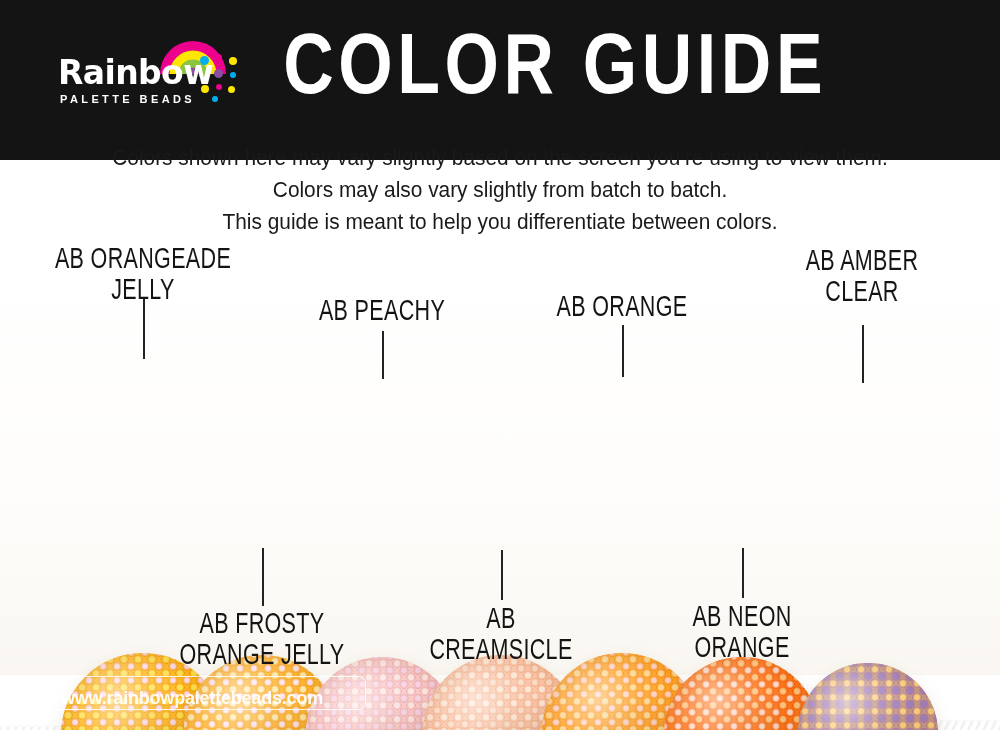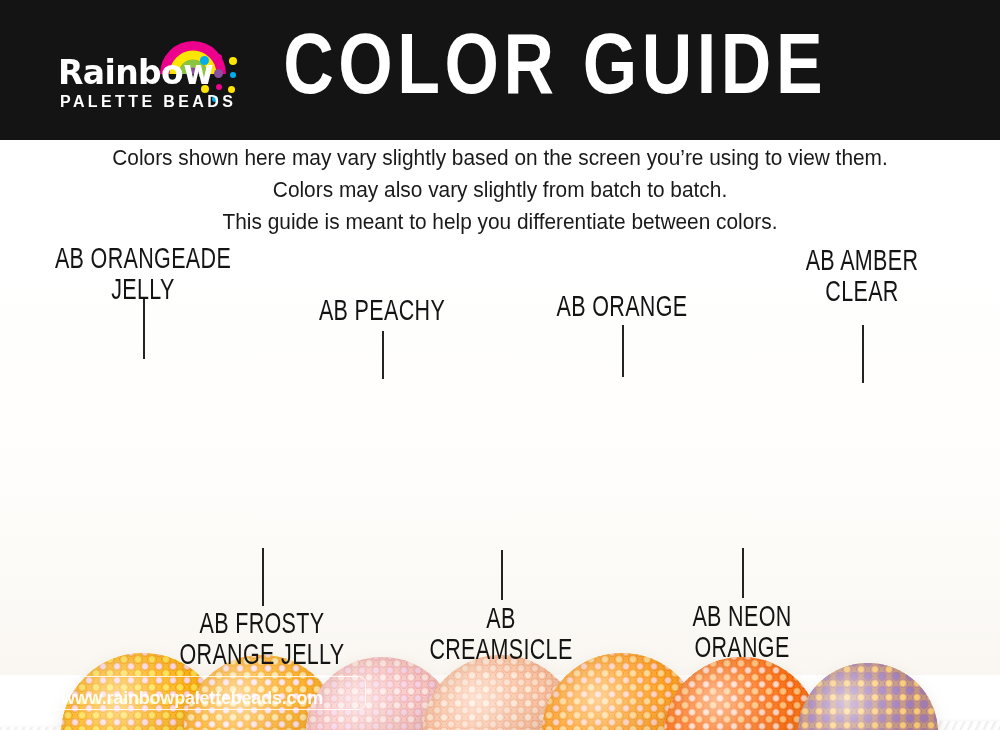--- a/index.html
+++ b/index.html
@@ -12,21 +12,21 @@
   #page {
     position: relative;
     width: 1000px; height: 730px;
     background: #ffffff;
     overflow: hidden;
   }
 
   
   #header {
     position: absolute; left: 0; top: 0;
-    width: 1000px; height: 140px;
+    width: 1000px; height: 160px;
     background: #141414;
     display: flex; align-items: center;
   }
   #logo {
     position: absolute; left: 58px; top: 28px;
     width: 220px; height: 76px;
   }
   #logo-rainbow {
     position: absolute; left: 98px; top: 0px;
     width: 74px; height: 46px;
@@ -38,21 +38,21 @@
     color: #ffffff;
     font-family: "DejaVu Sans", sans-serif;
     font-size: 33px; font-weight: 700;
     letter-spacing: -0.6px;
     line-height: 1;
   }
   #logo-sub {
     position: absolute; left: 2px; top: 66px;
     color: #ffffff;
     font-family: "Liberation Sans", sans-serif;
-    font-size: 16px; font-weight: 700;
+    font-size: 11px; font-weight: 700;
     letter-spacing: 3.4px;
     line-height: 1;
   }
   #title {
     position: absolute; left: 0; top: 14px;
     width: 1000px;
     text-align: center;
     color: #ffffff;
     font-family: "Liberation Sans Narrow", "Liberation Sans", sans-serif;
     font-size: 76px;

